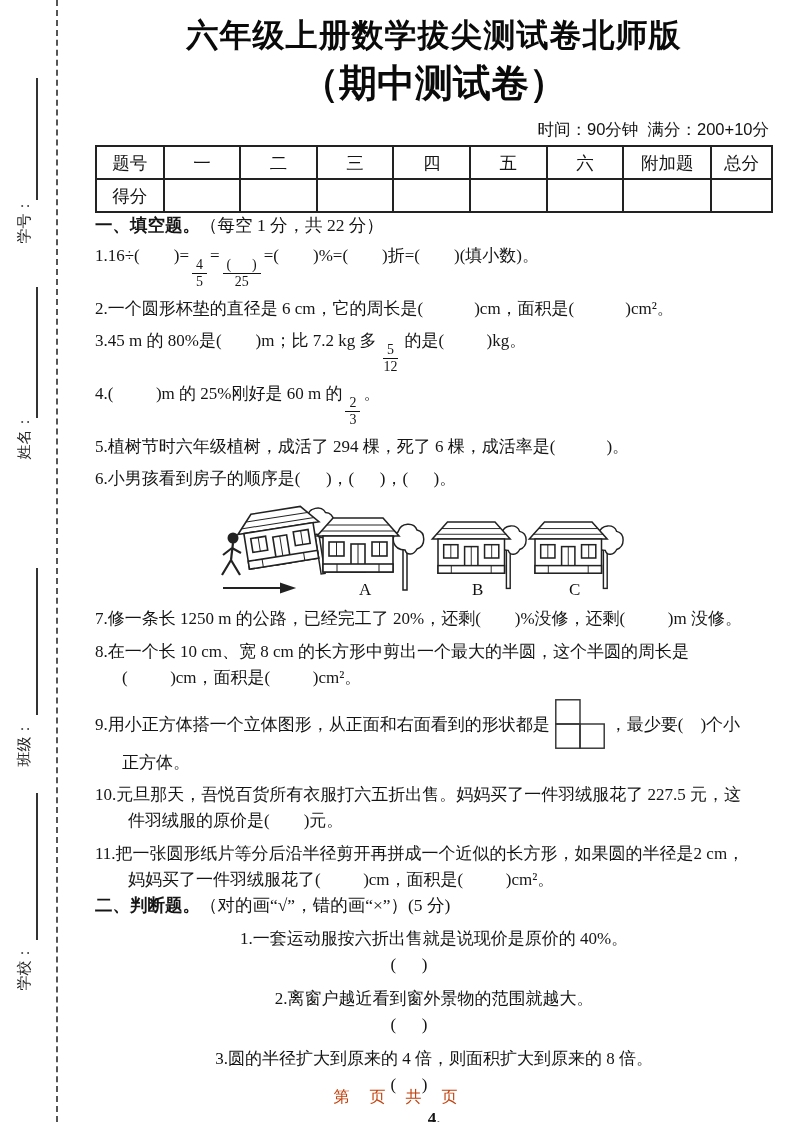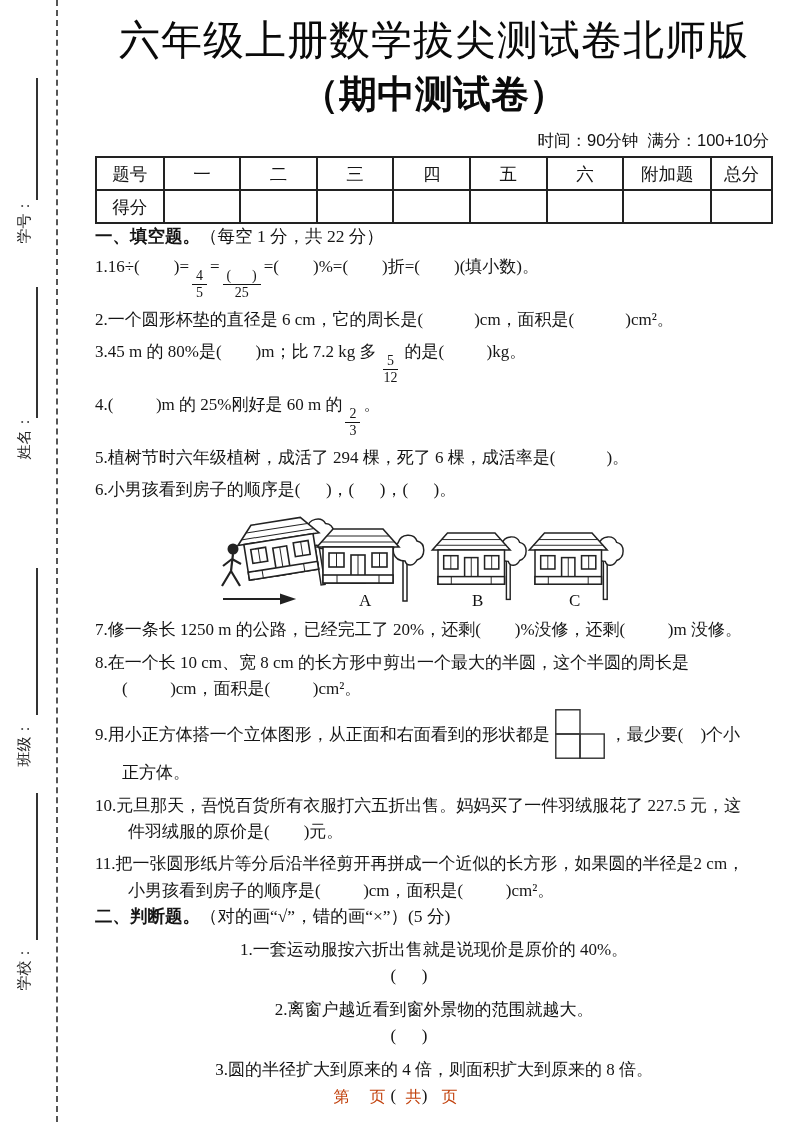--- a/index.html
+++ b/index.html
@@ -13,21 +13,21 @@
   .side-line{position:absolute;left:36px;width:2px;background:#333;}
   .side-label{
     position:absolute;left:2px;width:44px;text-align:center;
     transform:rotate(-90deg);transform-origin:center;
     font-size:15px;color:#222;white-space:nowrap;
   }
   
   .content{position:absolute;left:95px;top:16px;width:678px;}
   .title{
     margin:0;text-align:center;font-family:"Liberation Sans","DejaVu Sans",sans-serif;
-    font-weight:400;font-size:41px;letter-spacing:1px;color:#0a0a0a;line-height:1.2;
+    font-weight:700;font-size:32px;letter-spacing:1px;color:#0a0a0a;line-height:1.2;
   }
   .subtitle{
     margin:4px 0 0;text-align:center;font-family:"Liberation Sans","DejaVu Sans",sans-serif;
     font-weight:800;font-size:38px;color:#0a0a0a;
   }
   .meta{
     text-align:right;font-family:"Liberation Sans","DejaVu Sans",sans-serif;
     font-size:16.5px;margin:10px 4px 4px 0;white-space:pre;color:#111;
   }
   table.score{width:100%;border-collapse:collapse;}
@@ -69,21 +69,21 @@
 <div class="side-line" style="top:793px;height:147px;"></div>
 <span class="side-label" style="top:212px;">学号：</span>
 <span class="side-label" style="top:428px;">姓名：</span>
 <span class="side-label" style="top:735px;">班级：</span>
 <span class="side-label" style="top:959px;">学校：</span>
 
 <div class="content">
 
   <h1 class="title">六年级上册数学拔尖测试卷北师版</h1>
   <h2 class="subtitle">（期中测试卷）</h2>
-  <div class="meta">时间：90分钟  满分：100+10分</div>
+  <div class="meta">时间：90分钟  满分：200+10分</div>
 
   <table class="score">
     <tbody>
         <tr>
       <td class="c-first">题号</td>
       <td>一</td>
       <td>二</td>
       <td>三</td>
       <td>四</td>
       <td>五</td>
@@ -178,21 +178,21 @@
   <div class="q"><span>9.用小正方体搭一个立体图形，从正面和右面看到的形状都是</span><svg class="lshape" width="52" height="52" viewBox="0 0 58 58">
         <g fill="none" stroke="#333" stroke-width="1.6">
           <rect x="2" y="2" width="27" height="27"></rect>
           <rect x="2" y="29" width="27" height="27"></rect>
           <rect x="29" y="29" width="27" height="27"></rect>
         </g>
       </svg><span>，最少要(    )个小</span><br><span>正方体。</span></div>
 
   <div class="q wide"><span>10.元旦那天，吾悦百货所有衣服打六五折出售。妈妈买了一件羽绒服花了 227.5 元，这</span><br><span>件羽绒服的原价是(        )元。</span></div>
 
-  <div class="q wide"><span>11.把一张圆形纸片等分后沿半径剪开再拼成一个近似的长方形，如果圆的半径是2 cm，</span><br><span>小男孩看到房子的顺序是(          )cm，面积是(          )cm²。</span></div>
+  <div class="q wide"><span>11.把一张圆形纸片等分后沿半径剪开再拼成一个近似的长方形，如果圆的半径是2 cm，</span><br><span>妈妈买了一件羽绒服花了(          )cm，面积是(          )cm²。</span></div>
 
   <div class="sec"><span class="bold">二、判断题。</span><span>（对的画“√”，错的画“×”）(5 分)</span></div>
 
   <div class="jrow">
       <span class="jtext">1.一套运动服按六折出售就是说现价是原价的 40%。</span>
       <span class="janswer">(      )</span>
     </div>
   <div class="jrow">
       <span class="jtext">2.离窗户越近看到窗外景物的范围就越大。</span>
       <span class="janswer">(      )</span>

